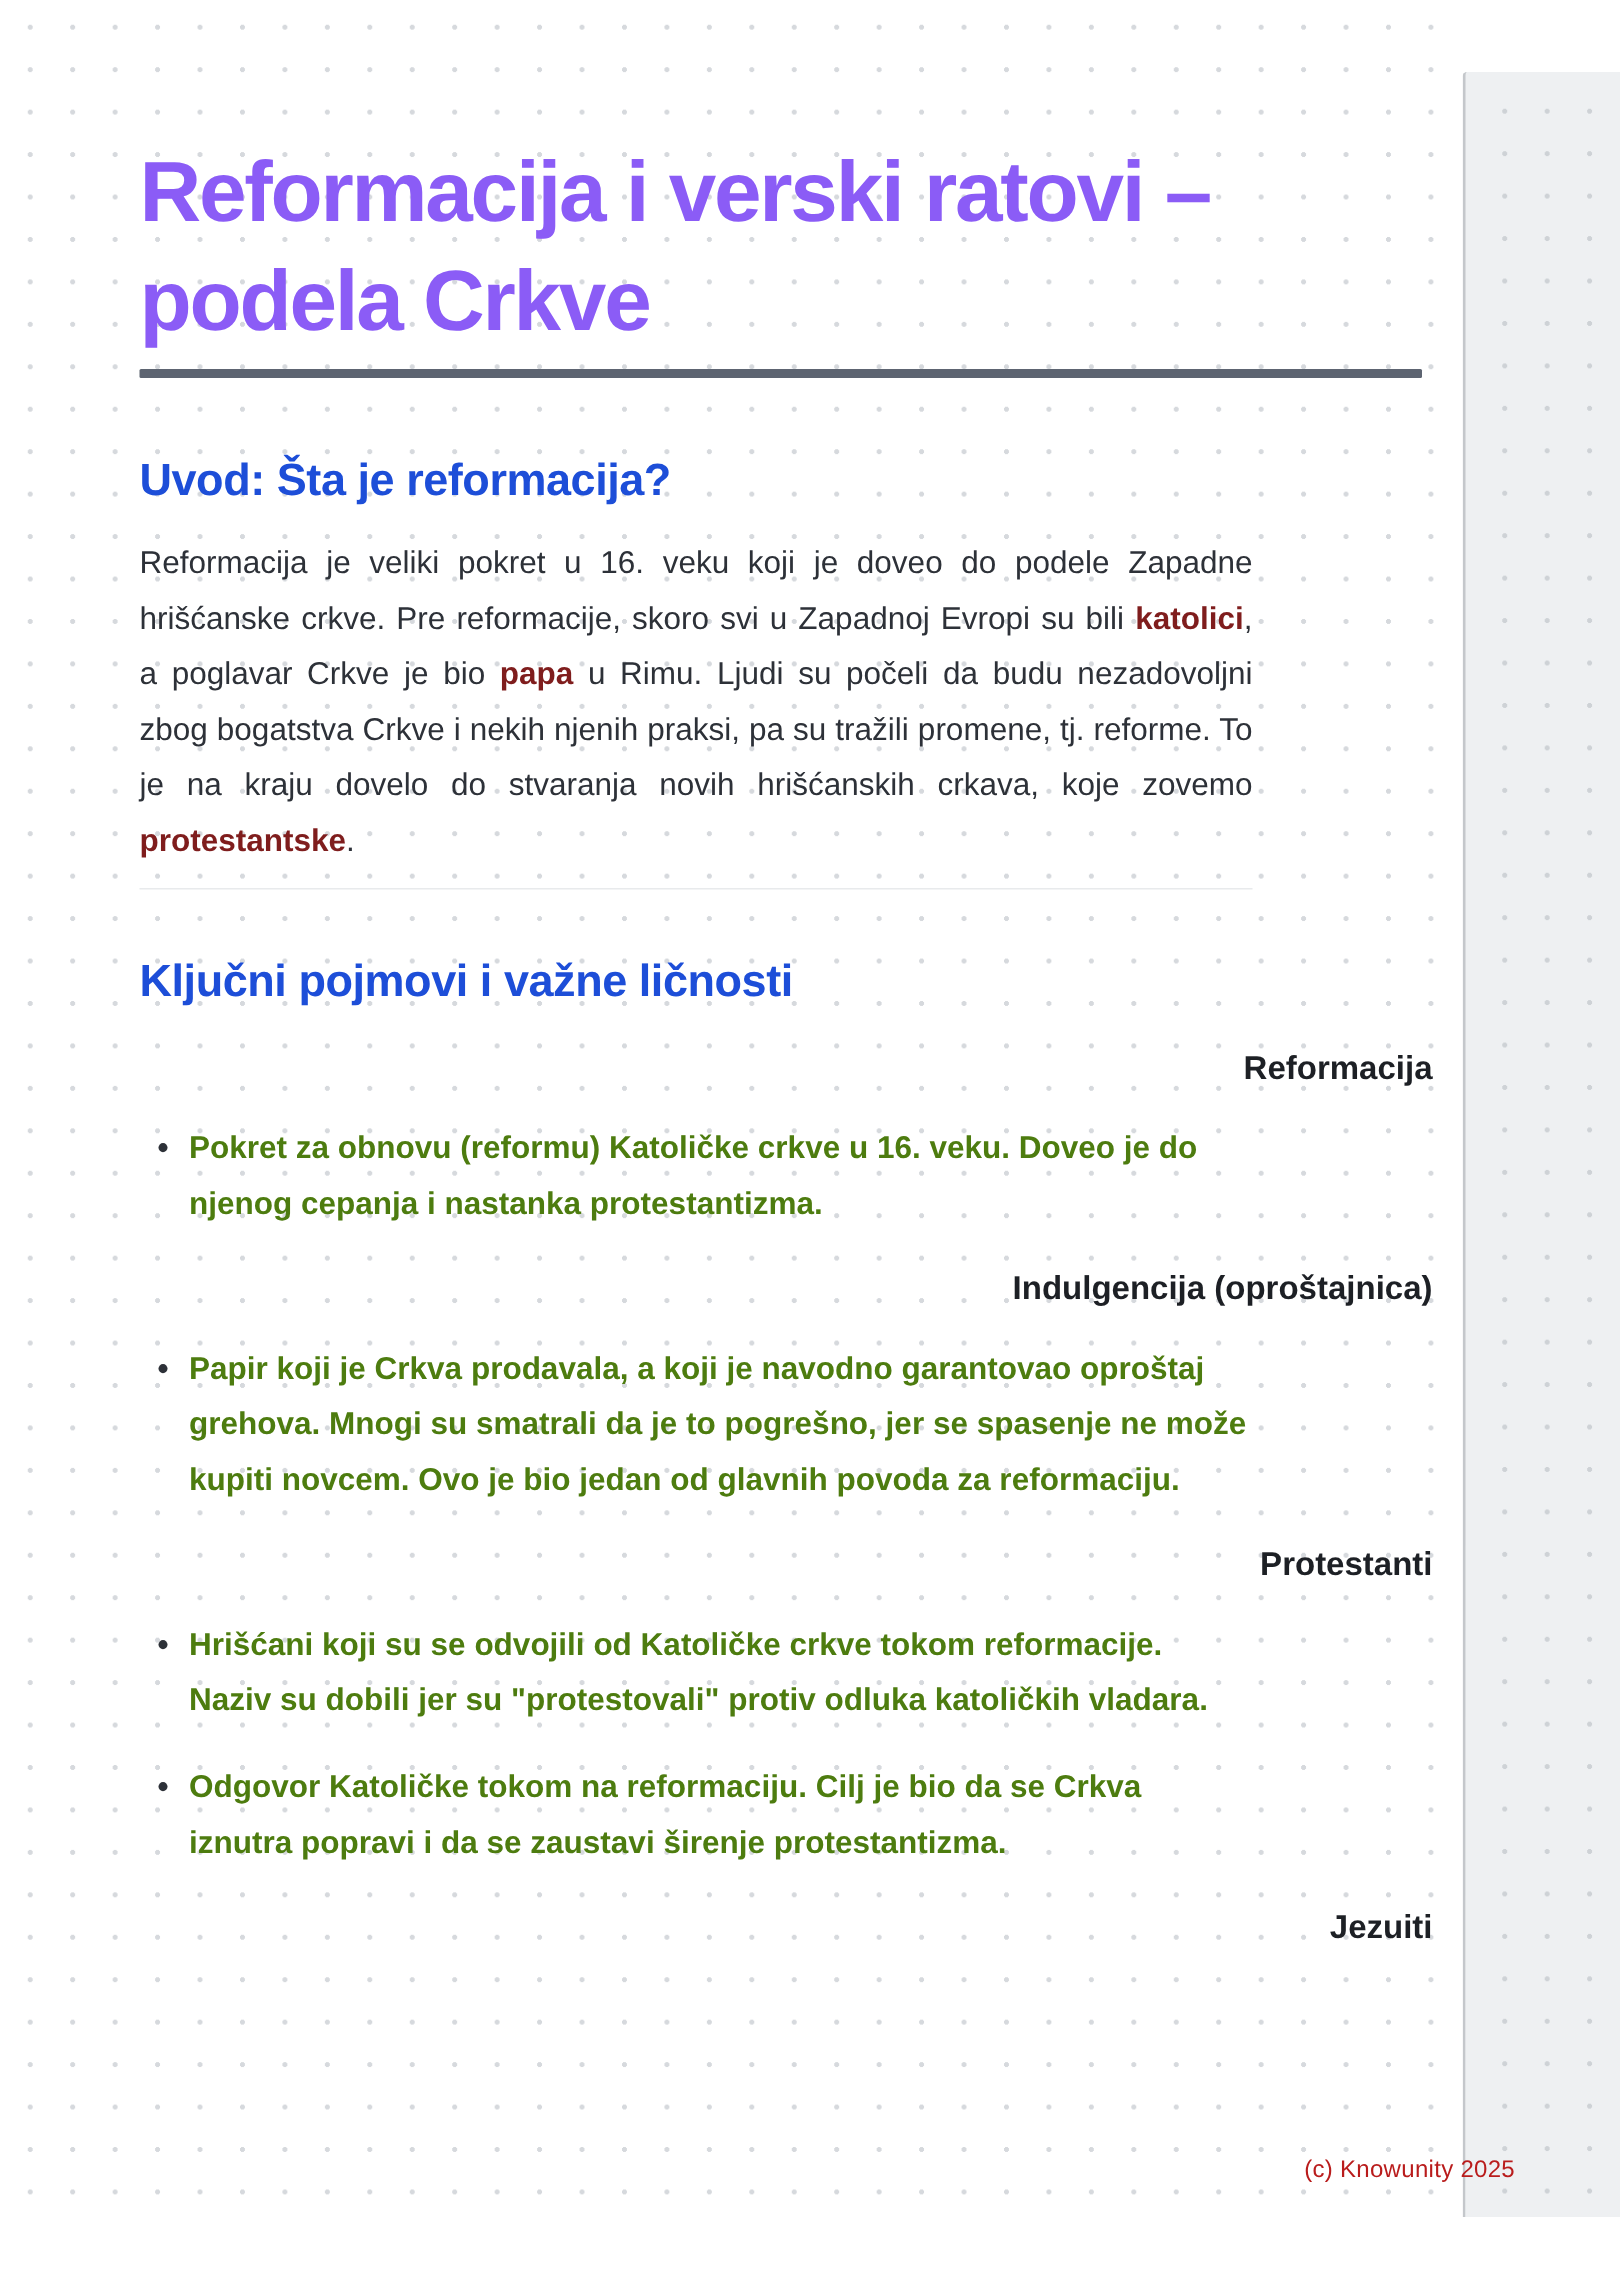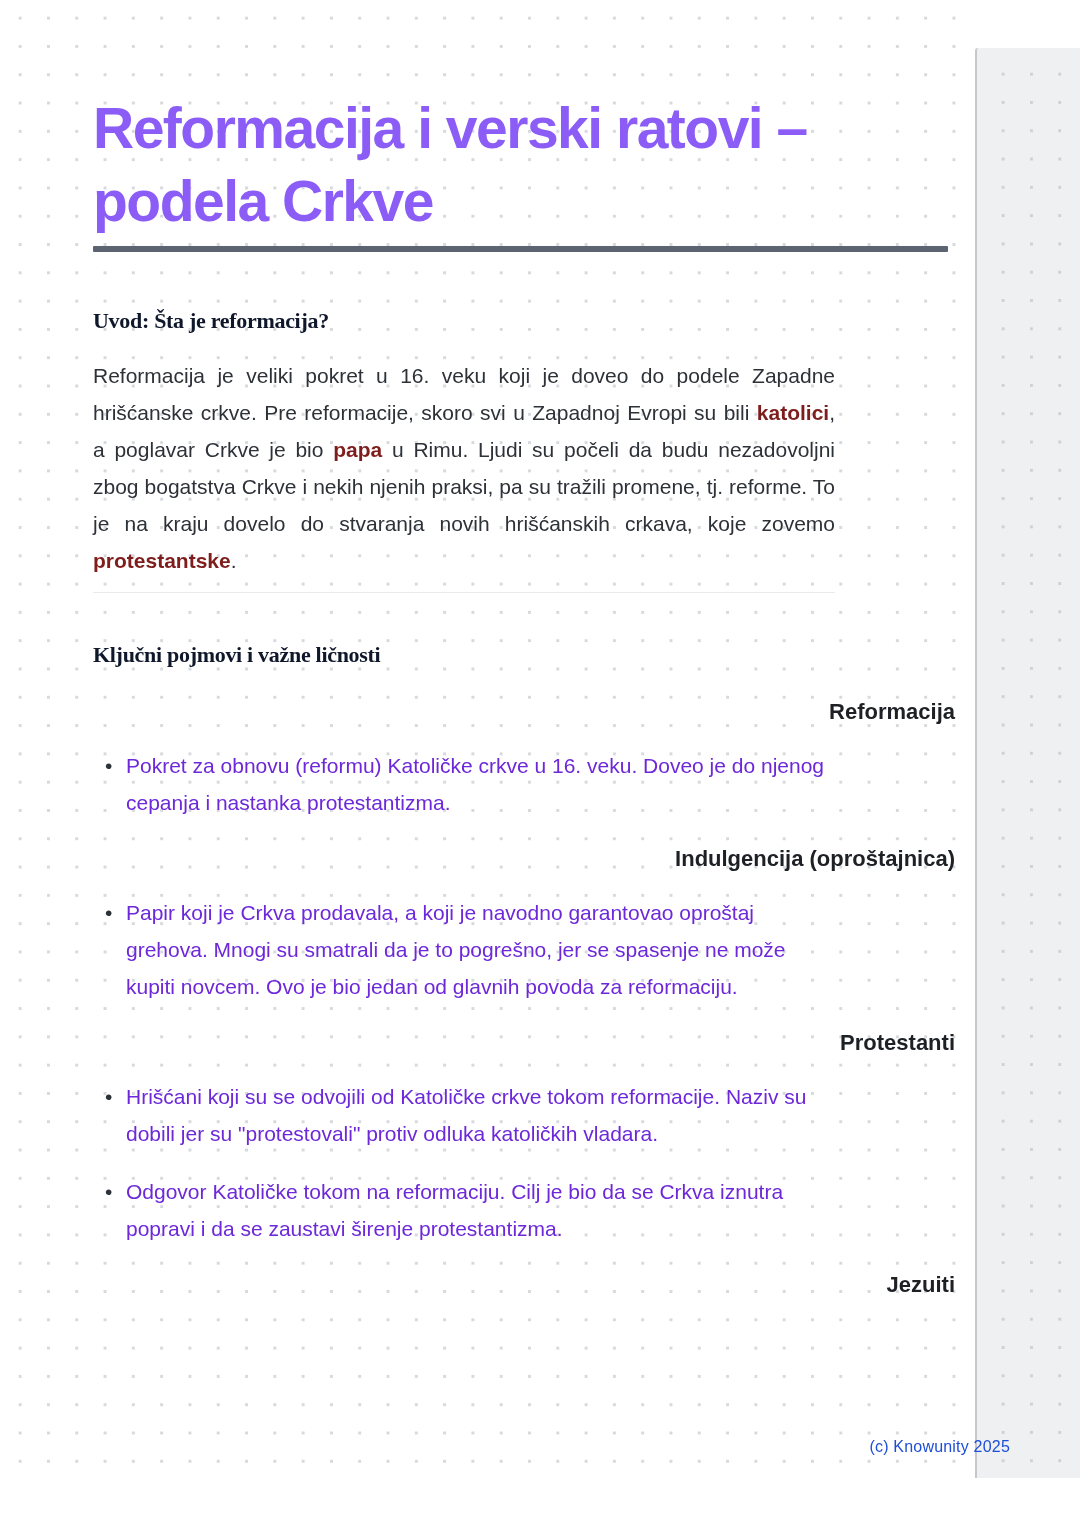--- a/index.html
+++ b/index.html
@@ -50,25 +50,24 @@
 
   .rule-thick {
     margin-top: 8px;
     width: 855px; height: 6px;
     background: #5d6471;
     border-radius: 1px;
   }
 
   h2 {
     margin: 50px 0 0;
-    font-size: 22px; line-height: 38px;
+    font-size: 30px; line-height: 38px;
     font-weight: bold;
     letter-spacing: -0.3px;
-    color: #0f172a;
-    font-family: Liberation Serif, serif;
+    color: #1d4ed8;
   }
   h2.second { margin-top: 43px; }
 
   p {
     width: 742px;
     margin: 17px 0 0;
     font-size: 21px; line-height: 37px;
     color: #2d3138;
     text-align: justify;
   }
@@ -93,34 +92,35 @@
   ul {
     margin: 21px 0 0;
     padding: 0;
     list-style: none;
     width: 742px;
   }
   li {
     position: relative;
     padding-left: 33px;
     font-size: 21px; line-height: 37px;
-    color: #6d28d9;
+    color: #4d7c0f;
+    font-weight: bold;
   }
   li::before {
     content: "\2022";
     position: absolute; left: 12px; top: 0;
     color: #2d3138;
   }
 
   .footer {
     position: absolute;
     top: 1438px; right: 70px;
     font-size: 16px;
     letter-spacing: 0.2px;
-    color: #1d4ed8;
+    color: #b91c1c;
     z-index: 3;
   }
 </style>
 </head>
 <body>
 
 <div class="dot-layer"></div>
 <div class="side-strip"></div>
 
 <div class="content">

